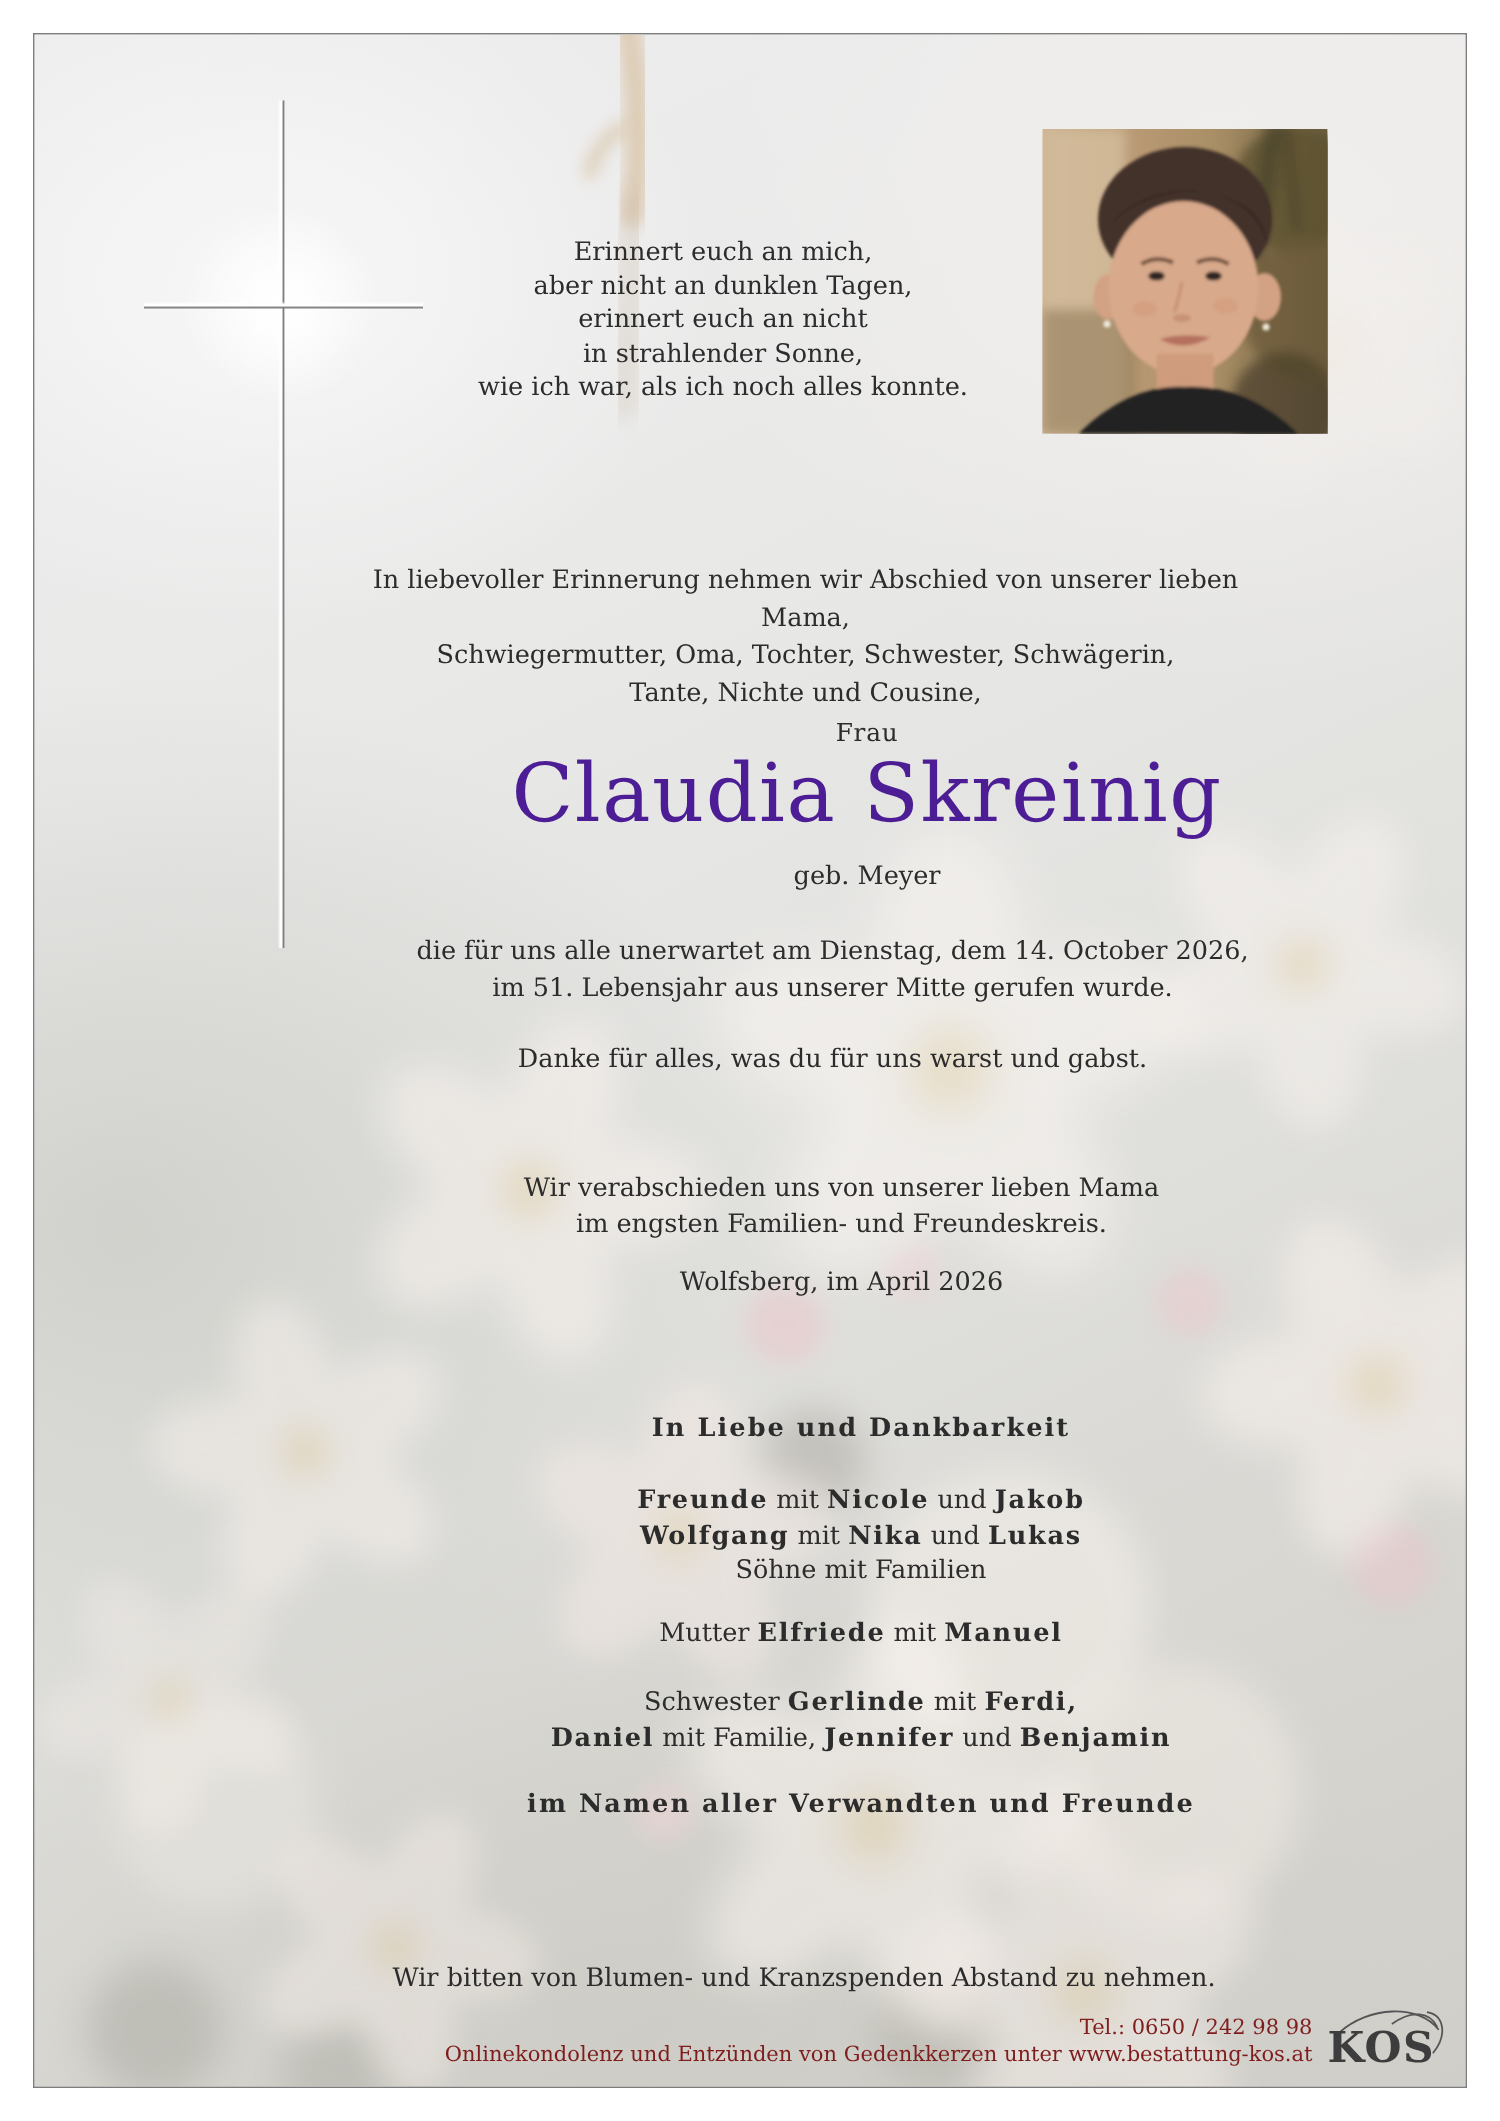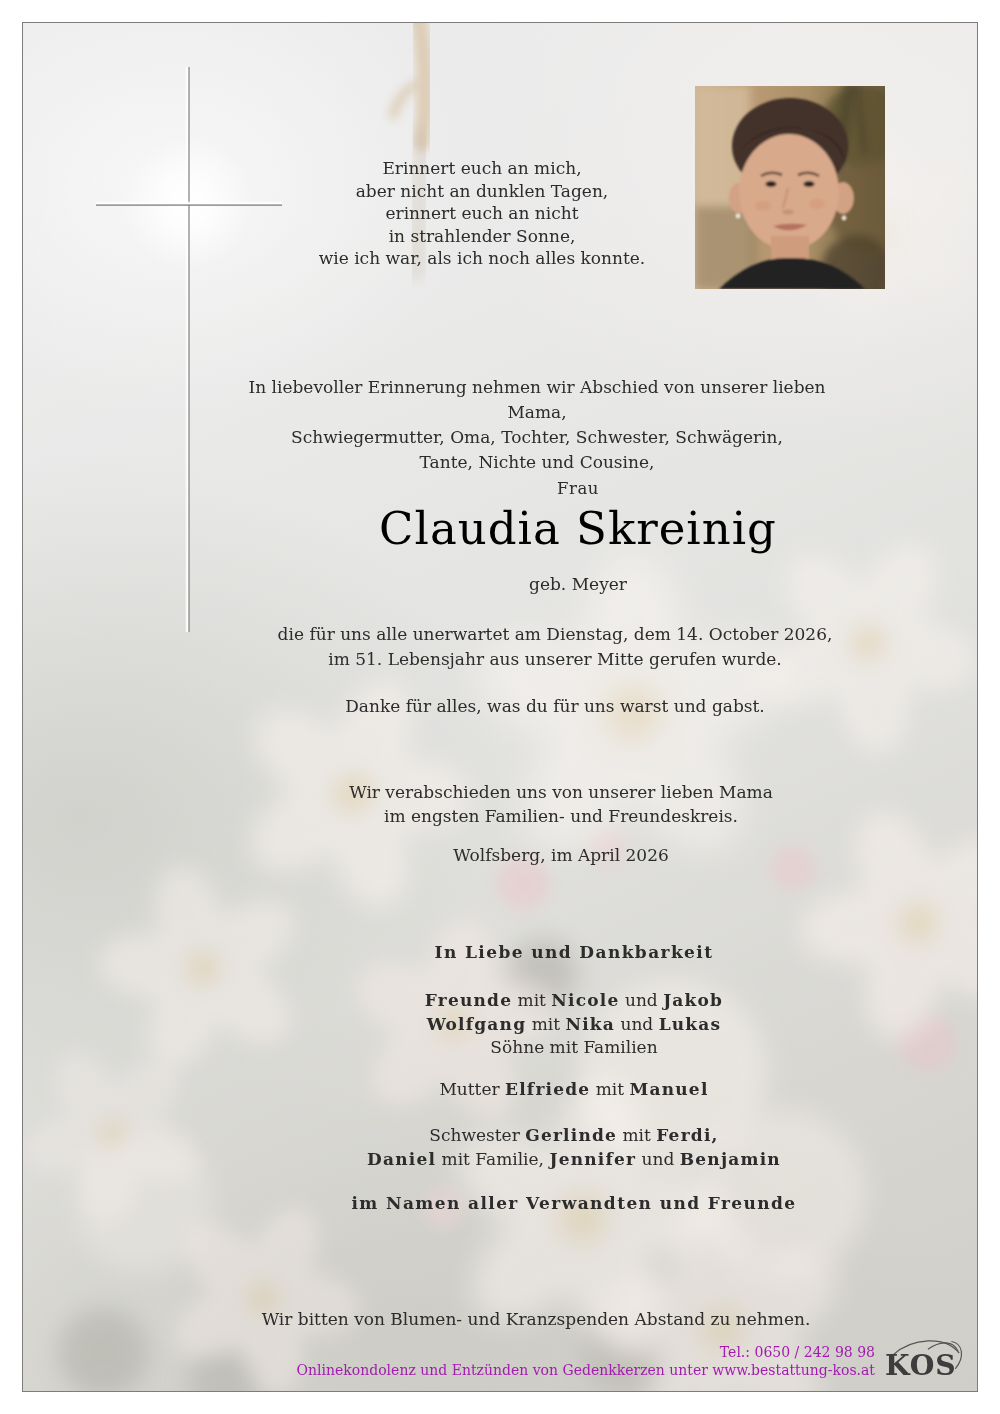--- a/index.html
+++ b/index.html
@@ -44,40 +44,40 @@
   }
   .cross .ray.r1{transform:rotate(45deg);}
   .cross .ray.r2{transform:rotate(-45deg);}
   
   .photo{position:absolute;left:672px;top:63px;width:190px;height:203px;}
   
   .tb{position:absolute;width:600px;text-align:center;margin-top:30px;}
   .poem{left:159px;top:104px;font-size:17px;line-height:22.6px;}
   .intro{left:214px;top:322px;font-size:17px;line-height:25px;}
   .salutation{left:255px;top:426px;font-size:16.5px;letter-spacing:.5px;}
-  .deceased{left:255px;top:450px;font-size:45px;line-height:52px;letter-spacing:1px;color:#000000;}
+  .deceased{left:255px;top:450px;font-size:54px;line-height:52px;letter-spacing:1px;color:#4c1d95;}
   .maiden{left:255px;top:521px;font-size:17px;}
   .death{left:232px;top:569px;font-size:17px;line-height:25px;}
   .thanks{left:232px;top:643px;font-size:17px;}
   .farewell{left:238px;top:727px;font-size:17px;line-height:24px;}
   .placedate{left:238px;top:792px;font-size:17px;}
   .closing{left:251px;top:889px;font-size:17px;}
   .family-a{left:251px;top:936px;font-size:17px;line-height:23.5px;}
   .family-b{left:251px;top:1026px;font-size:17px;}
   .family-c{left:251px;top:1070px;font-size:17px;line-height:24px;}
   .innames{left:251px;top:1140px;font-size:17px;}
   .request{left:213px;top:1256px;font-size:17px;}
   .seg-n{font-weight:bold;letter-spacing:1.2px;}
   .seg-p{font-weight:normal;}
   .emph{font-weight:bold;letter-spacing:1.4px;}
   
   .footer{
     position:absolute;right:12px;bottom:6px;display:flex;align-items:center;gap:8px;
   }
-  .footer .ftext{text-align:right;font-size:14px;line-height:18px;color:#a21caf;}
+  .footer .ftext{text-align:right;font-size:14px;line-height:18px;color:#7f1d1d;}
   .footer .logo{width:82px;height:48px;}
 </style>
 </head>
 <body>
 
 <div class="sheet">
   <div class="bg-base"></div>
 
   <svg class="bg-flowers" width="954" height="1368" viewBox="0 0 954 1368">
     <defs>

